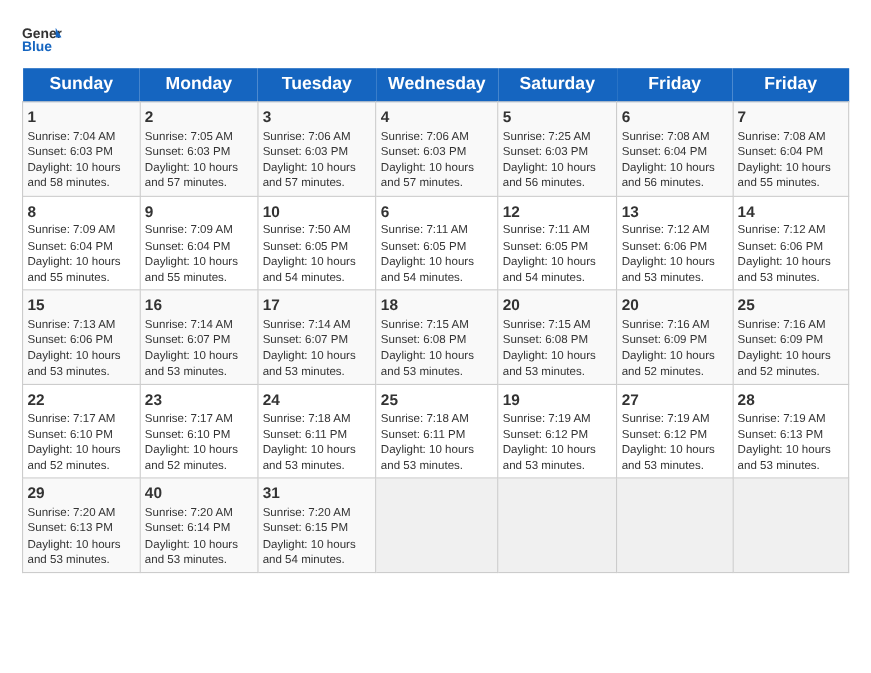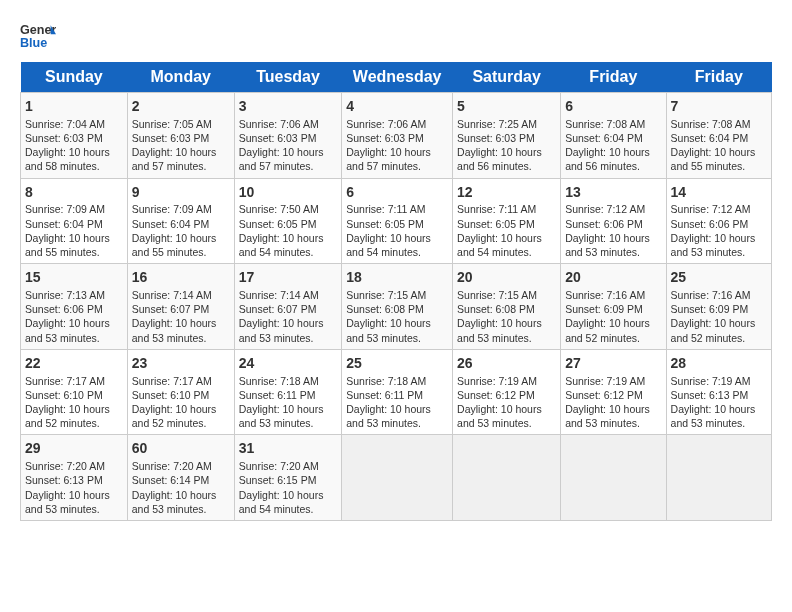--- a/index.html
+++ b/index.html
@@ -264,21 +264,21 @@
         <span>Sunset: 6:11 PM</span><br>
         <span>Daylight: 10 hours and 53 minutes.</span>
       </td>
           <td>
         <span class="day-num">25</span>
         <span>Sunrise: 7:18 AM</span><br>
         <span>Sunset: 6:11 PM</span><br>
         <span>Daylight: 10 hours and 53 minutes.</span>
       </td>
           <td>
-        <span class="day-num">26</span>
+        <span class="day-num">19</span>
         <span>Sunrise: 7:19 AM</span><br>
         <span>Sunset: 6:12 PM</span><br>
         <span>Daylight: 10 hours and 53 minutes.</span>
       </td>
           <td>
         <span class="day-num">27</span>
         <span>Sunrise: 7:19 AM</span><br>
         <span>Sunset: 6:12 PM</span><br>
         <span>Daylight: 10 hours and 53 minutes.</span>
       </td>
@@ -290,21 +290,21 @@
       </td>
         </tr>
         <tr>
           <td>
         <span class="day-num">29</span>
         <span>Sunrise: 7:20 AM</span><br>
         <span>Sunset: 6:13 PM</span><br>
         <span>Daylight: 10 hours and 53 minutes.</span>
       </td>
           <td>
-        <span class="day-num">60</span>
+        <span class="day-num">40</span>
         <span>Sunrise: 7:20 AM</span><br>
         <span>Sunset: 6:14 PM</span><br>
         <span>Daylight: 10 hours and 53 minutes.</span>
       </td>
           <td>
         <span class="day-num">31</span>
         <span>Sunrise: 7:20 AM</span><br>
         <span>Sunset: 6:15 PM</span><br>
         <span>Daylight: 10 hours and 54 minutes.</span>
       </td>

